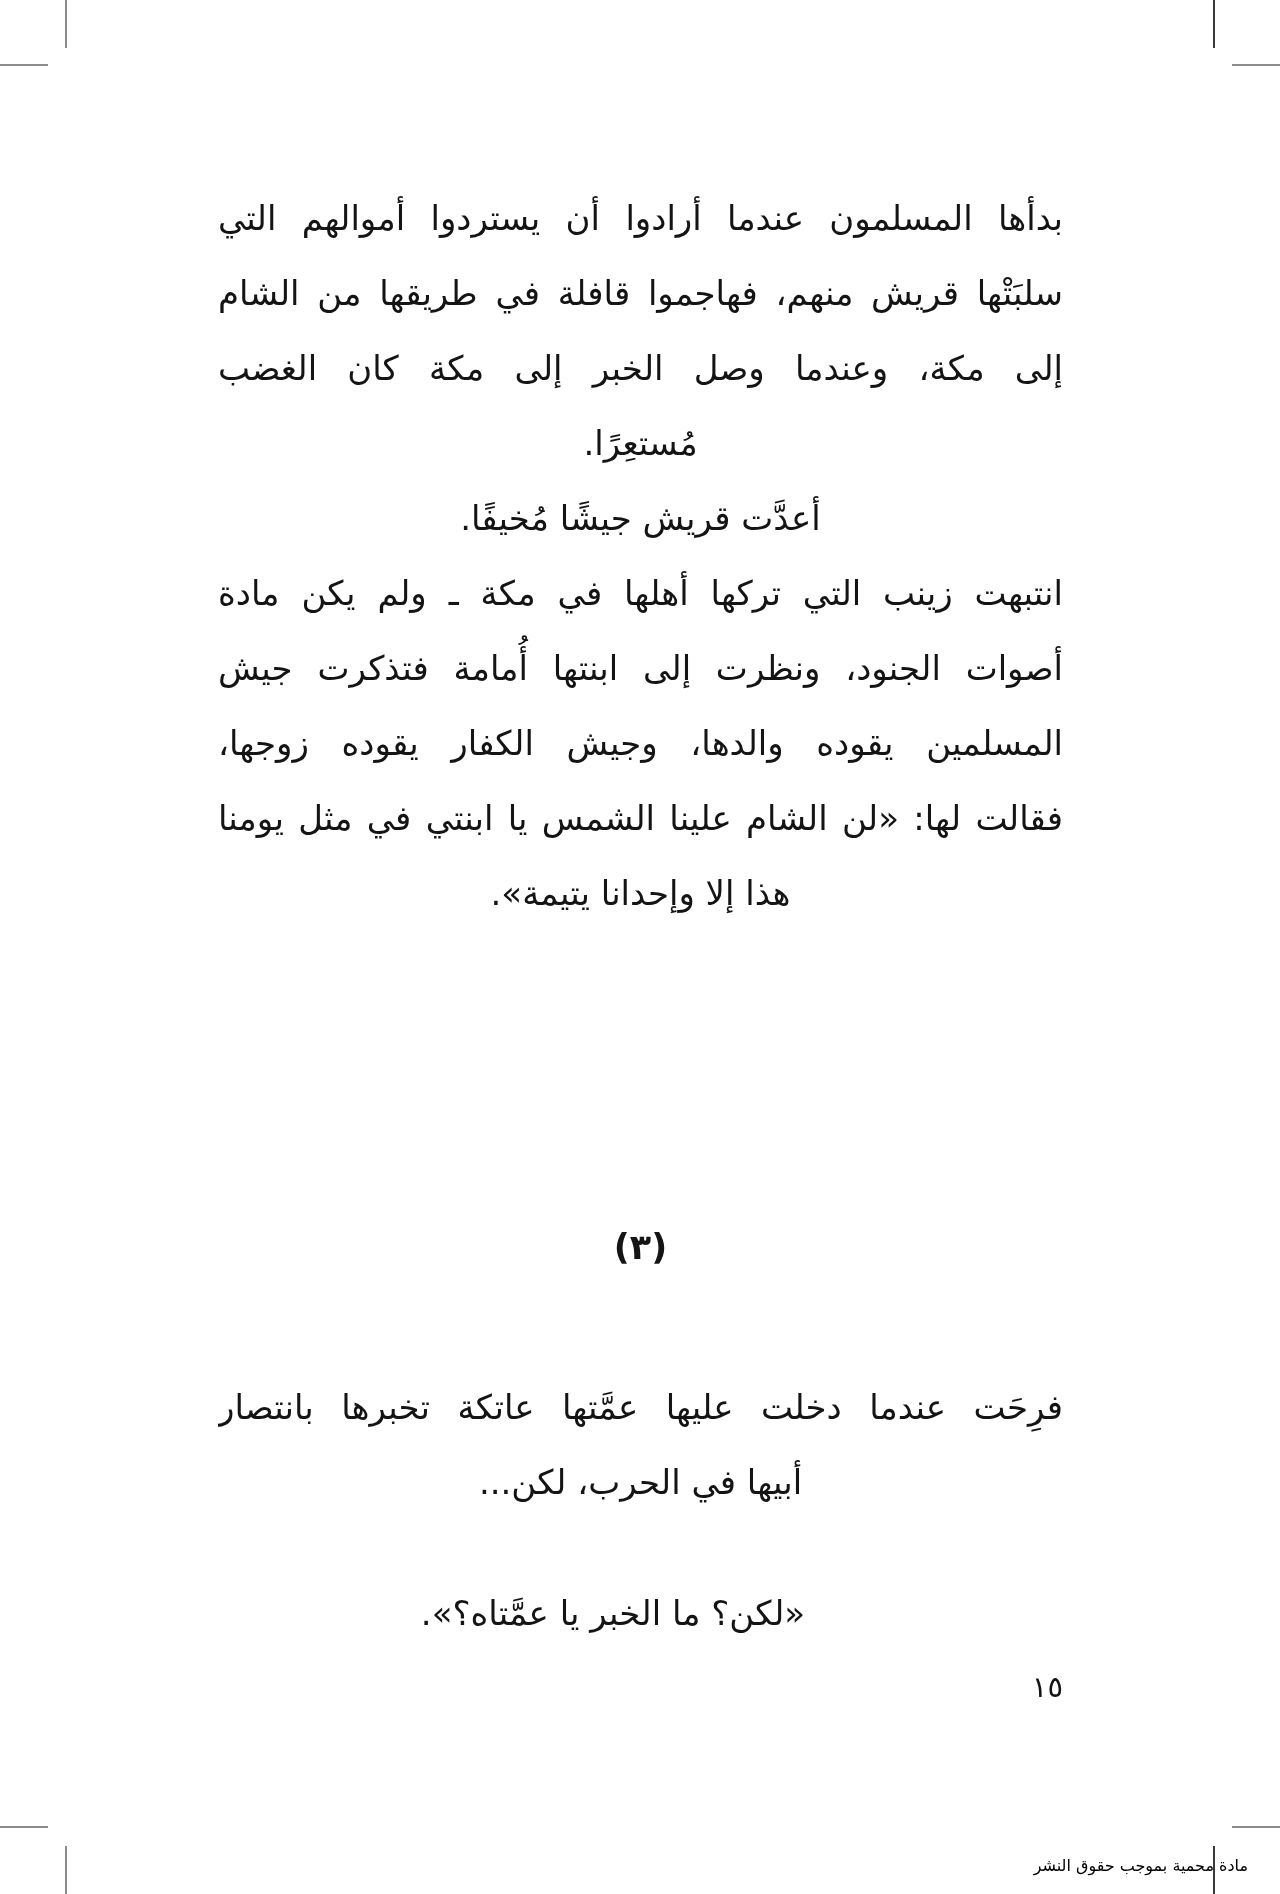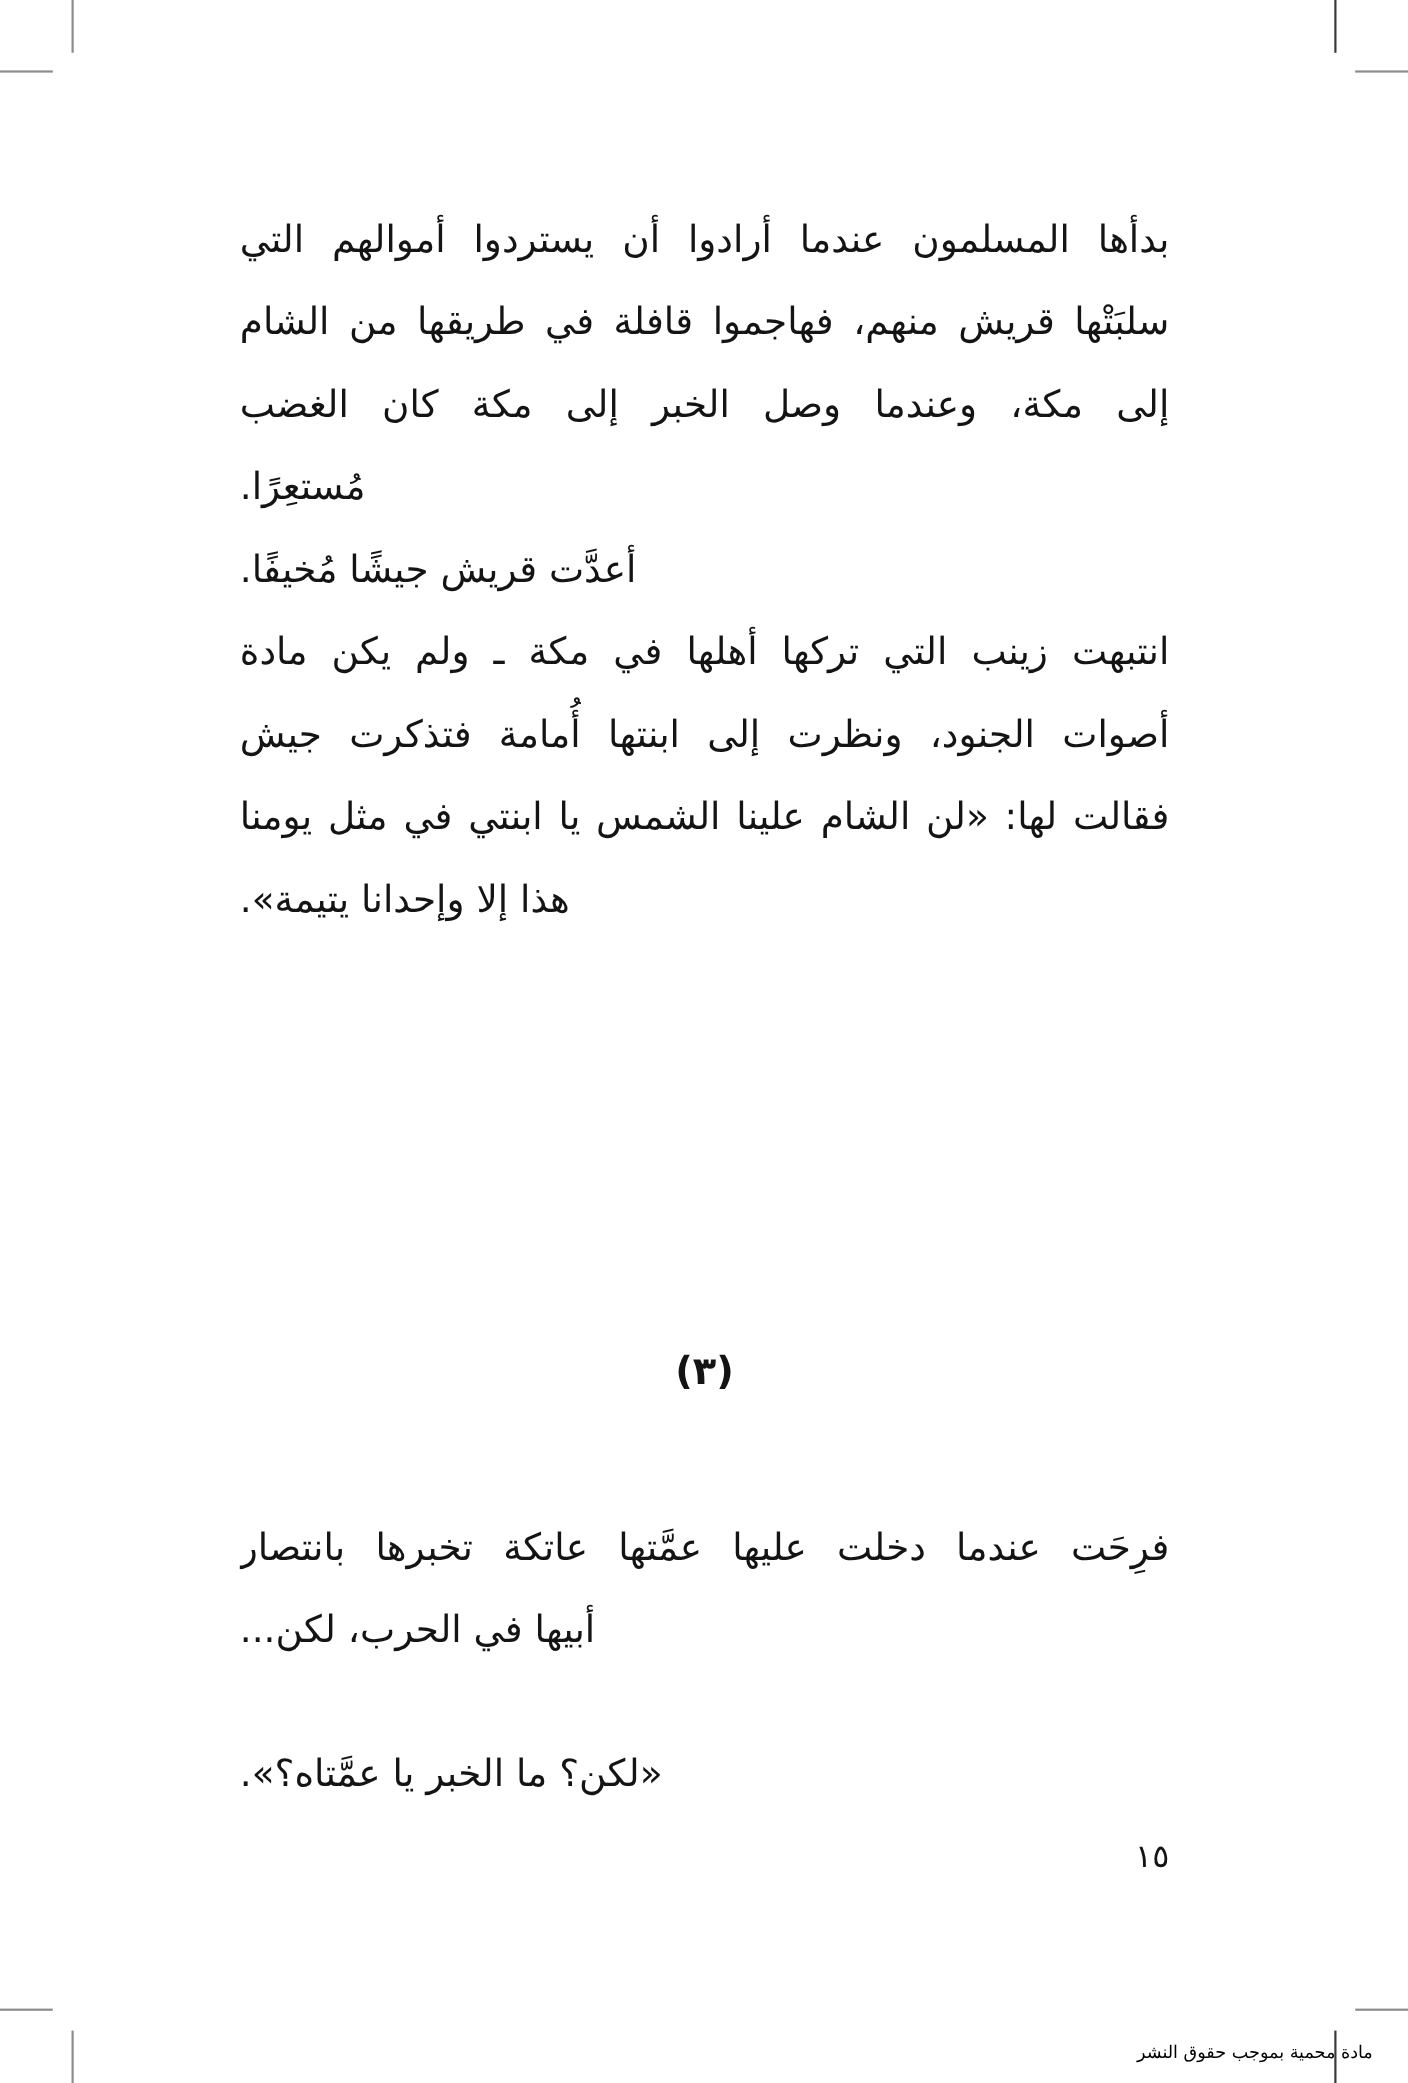--- a/index.html
+++ b/index.html
@@ -36,21 +36,21 @@
     position: absolute;
     right: 217px;
     width: 845px;
   }
   .body-text { top: 181px; }
   .line {
     height: 75px;
     line-height: 75px;
     font-size: 34px;
     white-space: nowrap;
-    text-align: left;
+    text-align: center;
   }
   .line.j {
     white-space: normal;
     text-align: justify;
     text-align-last: justify;
     overflow: hidden;
   }
   .line.indent { padding-right: 55px; }
 
   .section-number {
@@ -103,20 +103,21 @@
       <div class="line j">سلبَتْها قريش منهم، فهاجموا قافلة في طريقها من الشام</div>
       <div class="line j">إلى مكة، وعندما وصل الخبر إلى مكة كان الغضب</div>
       <div class="line">مُستعِرًا.</div>
     </div>
     <div>
       <div class="line">أعدَّت قريش جيشًا مُخيفًا.</div>
     </div>
     <div>
       <div class="line j">انتبهت زينب التي تركها أهلها في مكة ـ ولم يكن مادة</div>
       <div class="line j">أصوات الجنود، ونظرت إلى ابنتها أُمامة فتذكرت جيش</div>
+      <div class="line j">المسلمين يقوده والدها، وجيش الكفار يقوده زوجها،</div>
       <div class="line j">فقالت لها: «لن الشام علينا الشمس يا ابنتي في مثل يومنا</div>
       <div class="line">هذا إلا وإحدانا يتيمة».</div>
     </div>
   </div>
 
   <div class="col section-number">(٣)</div>
 
   <div class="col para-4">
     <div class="line j">فرِحَت عندما دخلت عليها عمَّتها عاتكة تخبرها بانتصار</div>
     <div class="line">أبيها في الحرب، لكن...</div>

